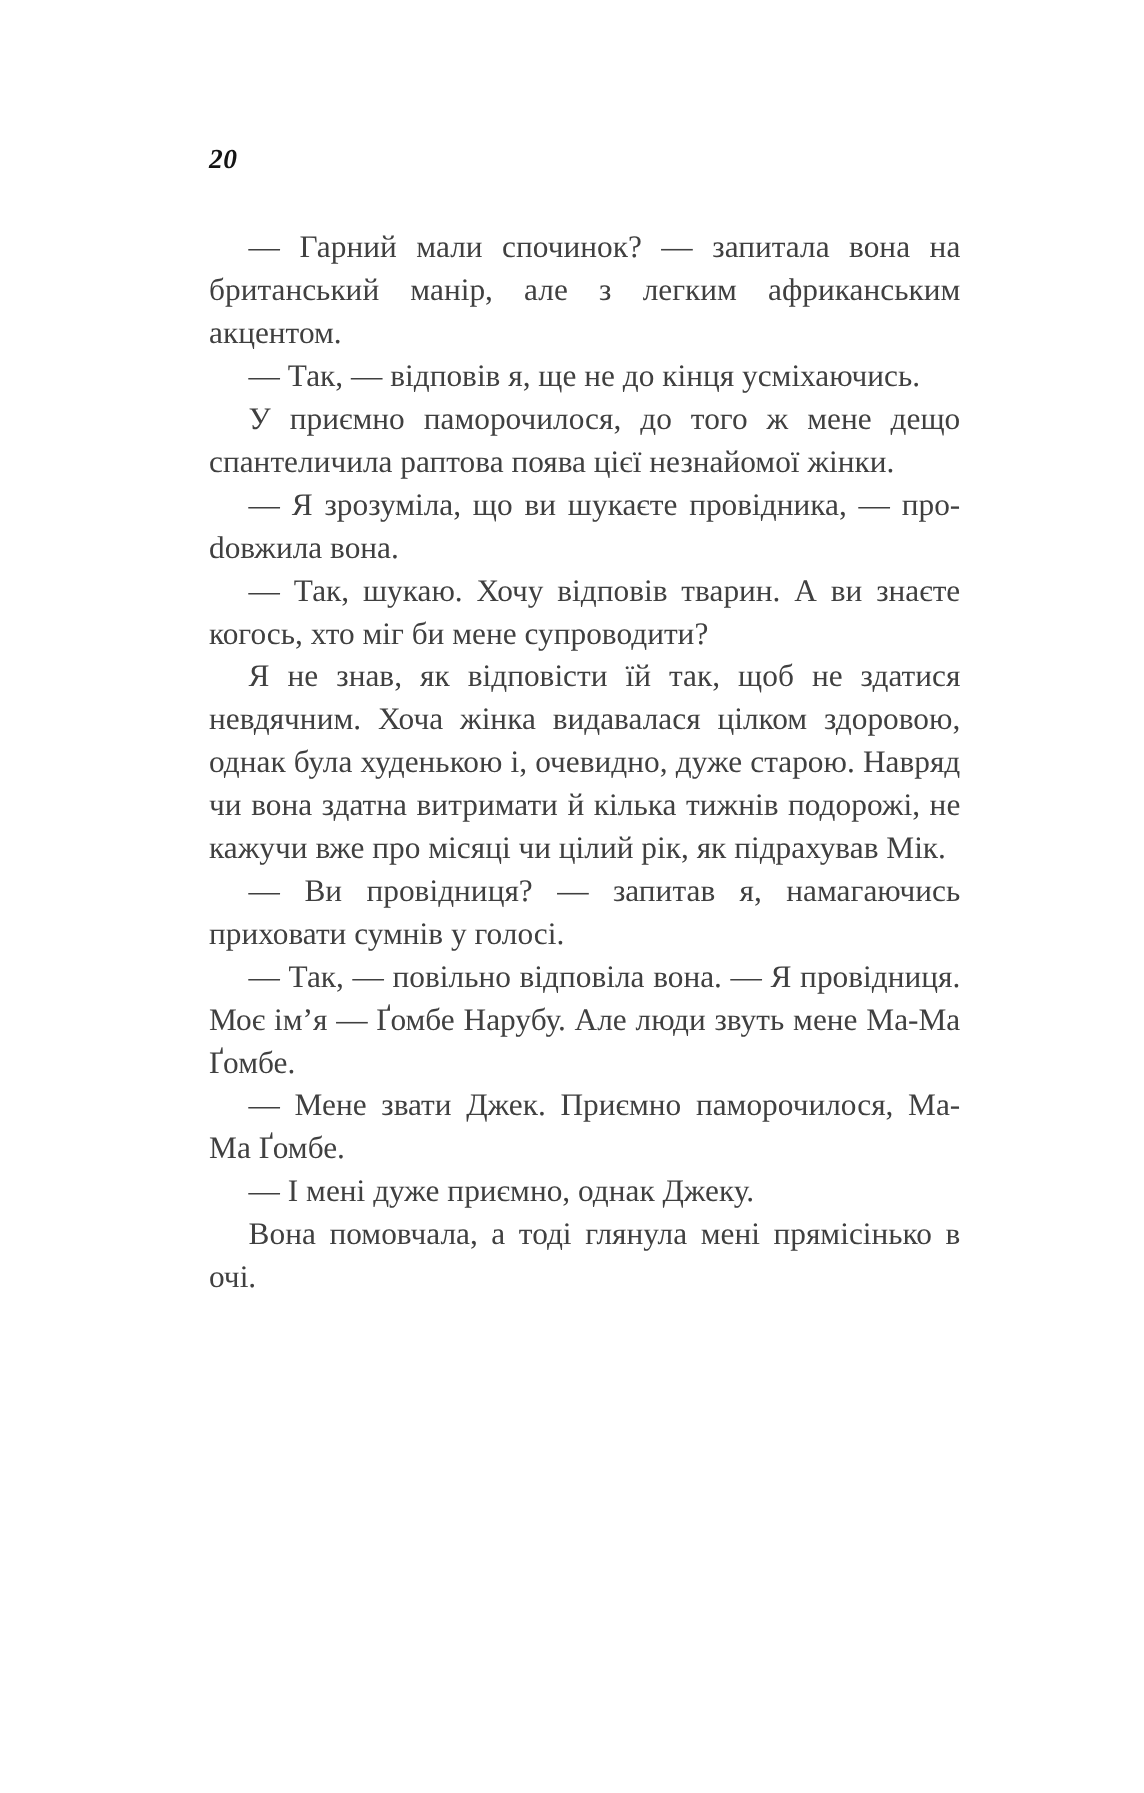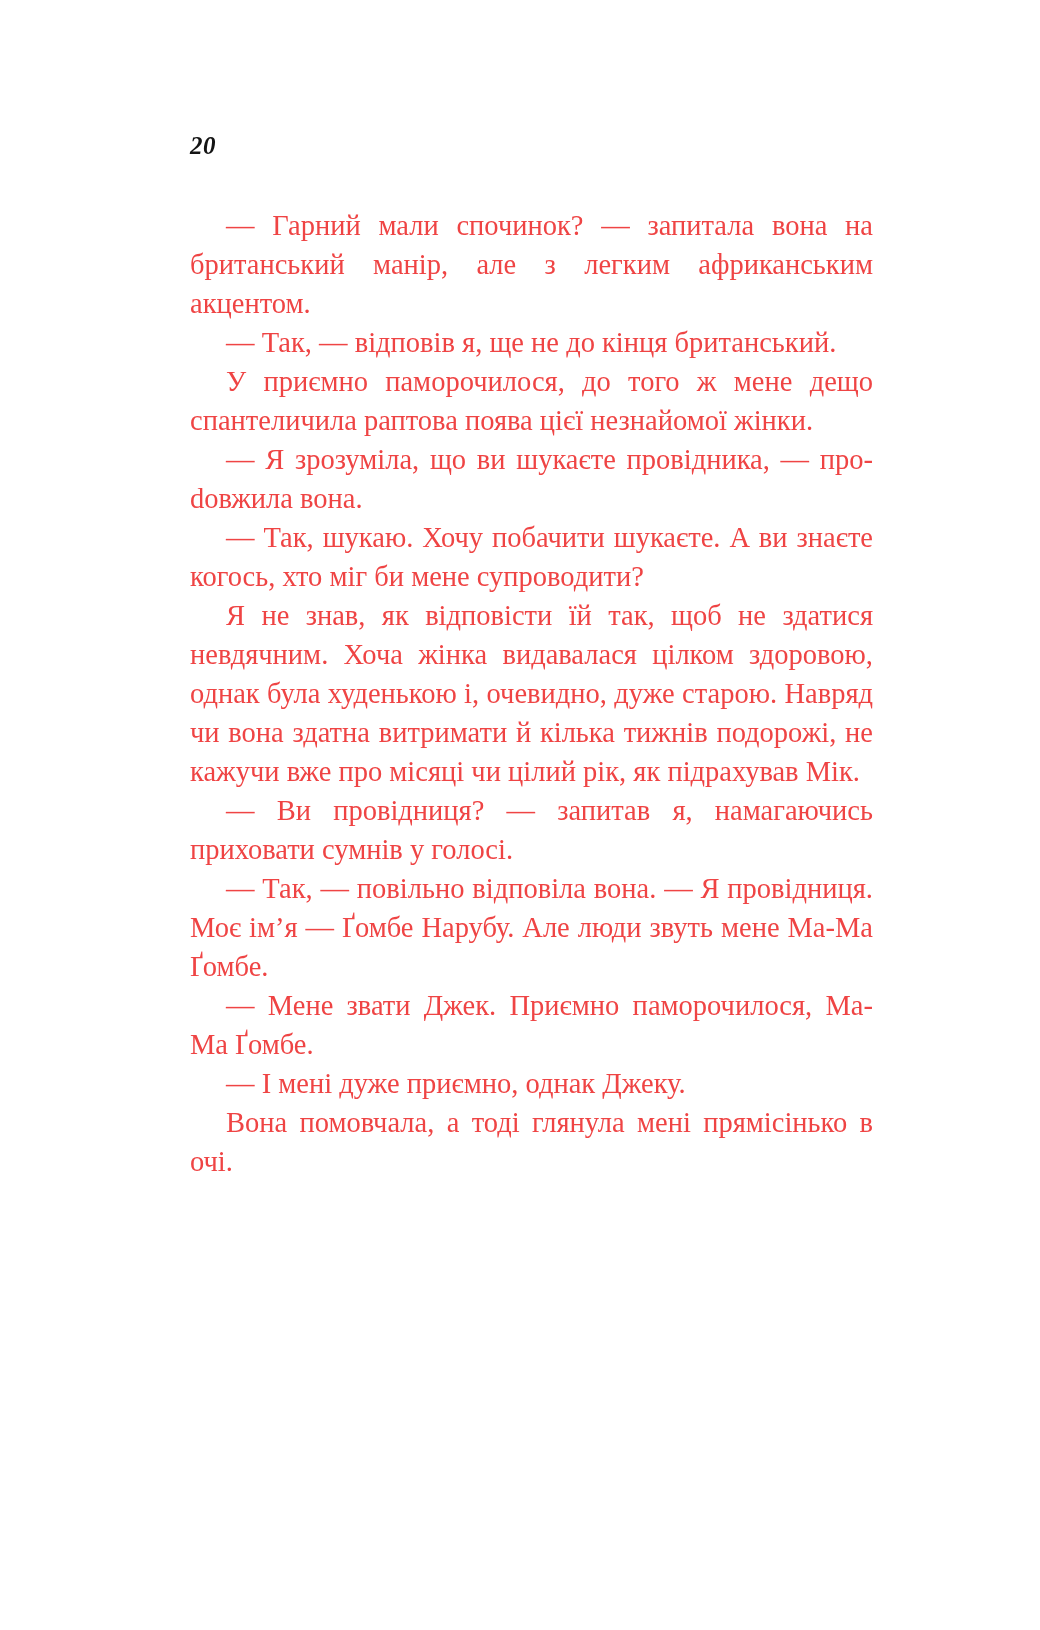--- a/index.html
+++ b/index.html
@@ -39,38 +39,38 @@
   }
   .para {
     margin: 0;
     font-size: 28.5px;
     line-height: 39px;
     text-align: justify;
     text-justify: inter-word;
     hyphens: manual;
     -webkit-hyphens: manual;
     text-indent: 36px;
-    color: #ef4444;
+    color: #404040;
     font-weight: 400;
   }
   .para:last-child { }
 </style>
 </head>
 <body>
 
 <div class="page">
 
   <div class="folio">20</div>
 
   <div class="textblock">
     <p class="para">— Гарний мали спочинок? — запитала вона на британський манір, але з легким африканським акцентом.</p>
-    <p class="para">— Так, — відповів я, ще не до кінця британський.</p>
+    <p class="para">— Так, — відповів я, ще не до кінця усміхаючись.</p>
     <p class="para">У приємно паморочилося, до того ж мене дещо спан­теличила раптова поява цієї незнайомої жінки.</p>
     <p class="para">— Я зрозуміла, що ви шукаєте провідника, — про­dовжила вона.</p>
-    <p class="para">— Так, шукаю. Хочу побачити шукаєте. А ви знає­те когось, хто міг би мене супроводити?</p>
+    <p class="para">— Так, шукаю. Хочу відповів тварин. А ви знає­те когось, хто міг би мене супроводити?</p>
     <p class="para">Я не знав, як відповісти їй так, щоб не здатися невдячним. Хоча жінка видавалася цілком здоровою, однак була худенькою і, очевидно, дуже старою. Навряд чи вона здатна витримати й кілька тижнів подорожі, не кажучи вже про місяці чи цілий рік, як підрахував Мік.</p>
     <p class="para">— Ви провідниця? — запитав я, намагаючись приховати сумнів у голосі.</p>
     <p class="para">— Так, — повільно відповіла вона. — Я провідни­ця. Моє ім’я — Ґомбе Нарубу. Але люди звуть мене Ма-Ма Ґомбе.</p>
     <p class="para">— Мене звати Джек. Приємно паморочилося, Ма-Ма Ґомбе.</p>
     <p class="para">— І мені дуже приємно, однак Джеку.</p>
     <p class="para">Вона помовчала, а тоді глянула мені прямісінь­ко в очі.</p>
   </div>
 
 </div>
 

